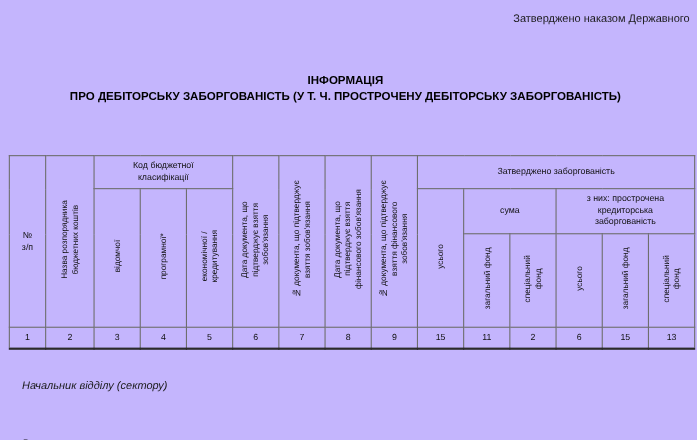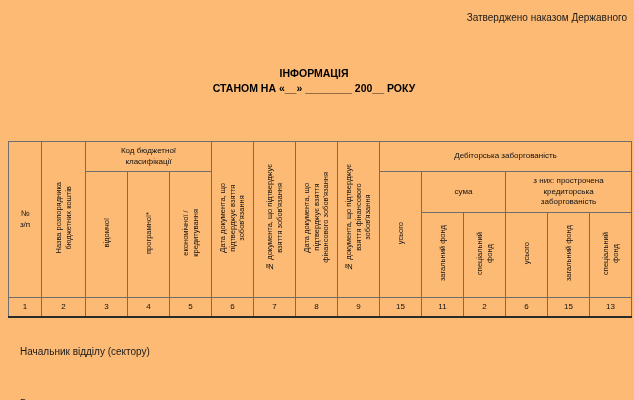--- a/index.html
+++ b/index.html
@@ -1,21 +1,21 @@
 <!DOCTYPE html>
 <html><head>
 <meta charset="utf-8">
 <style>
   * { margin: 0; padding: 0; box-sizing: border-box; }
   html, body { background: #ffffff; }
   .page {
     position: relative;
     width: 634px;
     height: 400px;
-    background: #fdba74;
+    background: #c4b5fd;
     color: #111111;
     font-family: "Liberation Sans", sans-serif;
     overflow: hidden;
   }
   .approval {
     position: absolute;
     top: 10px;
     right: 7px;
     text-align: right;
     font-size: 10px;
@@ -60,38 +60,39 @@
     writing-mode: vertical-rl;
     transform: rotate(180deg);
     white-space: pre-line;
     font-size: 7.5px;
     line-height: 9.5px;
     letter-spacing: 0;
   }
   .sign {
     position: absolute;
     left: 20px;
+    font-style: italic;
     font-size: 10px;
     color: #1a1a1a;
   }
   .sign-1 { top: 346px; }
   .sign-2 { top: 378px; margin-top: 20px; }
 </style>
 </head>
 <body>
 
 <div class="page">
 
   <div class="approval">
     <div>Затверджено наказом Державного</div>
   </div>
 
   <div class="title">
     <div>ІНФОРМАЦІЯ</div>
-    <div>СТАНОМ НА «__» ________ 200__ РОКУ</div>
+    <div>ПРО ДЕБІТОРСЬКУ ЗАБОРГОВАНІСТЬ (У Т. Ч. ПРОСТРОЧЕНУ ДЕБІТОРСЬКУ ЗАБОРГОВАНІСТЬ)</div>
   </div>
 
   <table class="form">
     <colgroup>
       <col style="width:33px">
         <col style="width:44px">
       <col style="width:42px">
         <col style="width:42px">
         <col style="width:42px">
       <col style="width:42px">
@@ -117,21 +118,21 @@
 підтверджує взяття
 зобов'язання</div></td>
         <td rowspan="3"><div class="rot">№ документа, що підтверджує
 взяття зобов'язання</div></td>
         <td rowspan="3"><div class="rot">Дата документа, що
 підтверджує взяття
 фінансового зобов'язання</div></td>
         <td rowspan="3"><div class="rot">№ документа, що підтверджує
 взяття фінансового
 зобов'язання</div></td>
-        <td colspan="6">Дебіторська заборгованість</td>
+        <td colspan="6">Затверджено заборгованість</td>
       </tr>
       <tr style="height:41px">
         <td rowspan="2"><div class="rot">відомчої</div></td>
         <td rowspan="2"><div class="rot">програмної*</div></td>
         <td rowspan="2"><div class="rot">економічної /
 кредитування</div></td>
         <td rowspan="2"><div class="rot">усього</div></td>
         <td colspan="2">сума</td>
         <td colspan="3">з них: прострочена
 кредиторська

